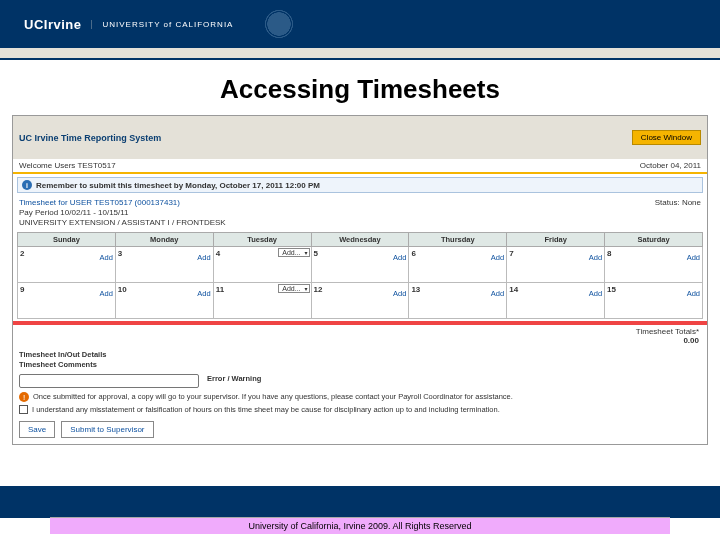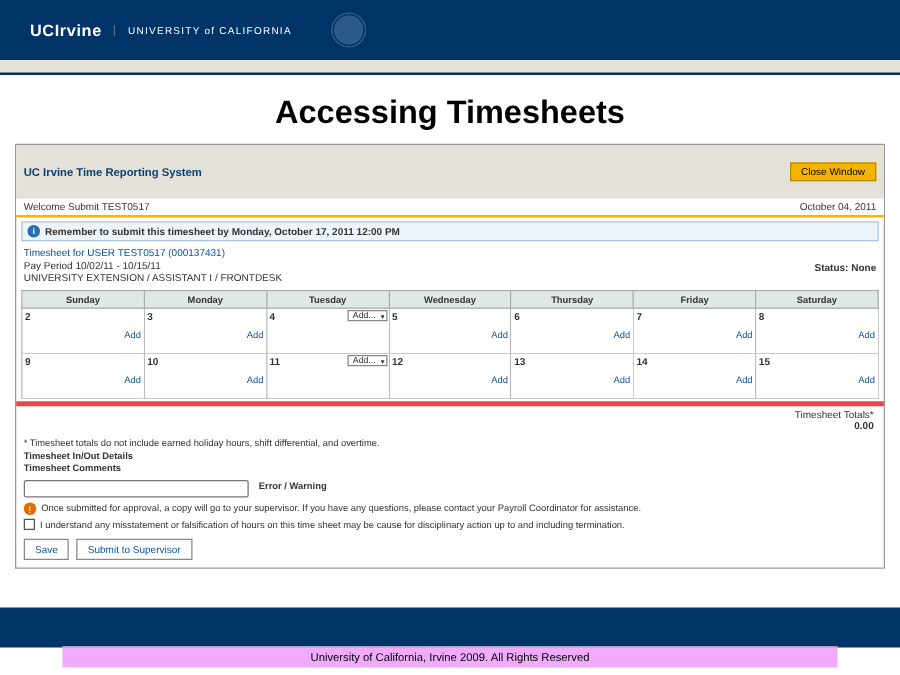--- a/index.html
+++ b/index.html
@@ -21,28 +21,28 @@
   .trs-title { color:#0b3f72; font-weight:bold; font-size:9px; }
   .close-btn { margin-left:auto; background:#f5b400; color:#000; font-size:8px; padding:2px 8px; border:1px solid #b88900; }
   .welcome { display:flex; border-bottom:2px solid #f5b400; padding:2px 6px; background:#fff; font-size:8px; }
   .welcome .date { margin-left:auto; }
   .reminder { background:#eef4fb; border:1px solid #aac3de; margin:3px 4px; padding:2px 4px; display:flex; align-items:center; gap:4px; font-size:8px; font-weight:bold; color:#333; }
   .info-icon { width:10px; height:10px; background:#2a6db3; color:#fff; border-radius:50%; display:inline-flex; align-items:center; justify-content:center; font-size:7px; }
 
   .meta { padding:2px 6px; font-size:8px; display:flex; }
   .meta-left a { color:#0b4f9e; text-decoration:none; }
   .meta-left div { margin-bottom:1px; }
-  .status { margin-left:auto; font-weight:bold;margin-top:12px; }
+  .status { margin-left:auto; font-weight:normal; }
 
   table.cal { width:calc(100% - 8px); margin:2px 4px; border-collapse:collapse; table-layout:fixed; }
   table.cal th { background:#dfe8e5; font-size:7.5px; font-weight:bold; border:1px solid #aaa; padding:2px; }
   table.cal td { border:1px solid #bbb; height:36px; vertical-align:top; font-size:8px; padding:2px; position:relative; background:#fff; }
   td.highlight { background:#f4fbe9; }
   .daynum { font-weight:bold; font-size:8px; }
-  .addlink { position:absolute; top:16px; right:2px; color:#0b4f9e; font-size:7.5px; cursor:pointer; }
+  .addlink { position:absolute; top:6px; right:2px; color:#0b4f9e; font-size:7.5px; cursor:pointer; }
   .add-sel { position:absolute; top:1px; right:1px; font-size:7px; border:1px solid #888; padding:0 8px 0 3px; background:#fff; }
   .add-sel::after { content:"▾"; position:absolute; right:1px; font-size:6px; }
 
   .totals { text-align:right; font-size:8px; padding:2px 8px; border-top:4px solid #ef4444; }
   .totals .val { font-weight:bold; }
 
   .notes { padding:2px 6px; font-size:7.5px; }
   .notes .line { margin:1px 0; }
   .detail-row { padding:2px 6px; display:flex; gap:8px; align-items:flex-start; }
   .detail-row select { font-size:7.5px; width:180px; height:14px; }
@@ -71,21 +71,21 @@
 <h1 class="slide-title">Accessing Timesheets</h1>
 
 <div class="trs">
 
   <div class="trs-header">
     <span class="trs-title">UC Irvine Time Reporting System</span>
     <span class="close-btn">Close Window</span>
   </div>
 
   <div class="welcome">
-    <span>Welcome Submit TEST0517</span>
+    <span>Welcome Users TEST0517</span>
     <span class="date">October 04, 2011</span>
   </div>
 
   <div class="reminder">
     <span class="info-icon">i</span>
     <span>Remember to submit this timesheet by Monday, October 17, 2011 12:00 PM</span>
   </div>
 
   <div class="meta">
     <div class="meta-left">
@@ -132,21 +132,20 @@
         </tr>
     </tbody>
   </table>
 
   <div class="totals">
     <span>Timesheet Totals*</span><br>
     <span class="val">0.00</span>
   </div>
 
   <div class="notes">
-    <div class="line">* Timesheet totals do not include earned holiday hours, shift differential, and overtime.</div>
     <div class="line" style="font-weight:bold">Timesheet In/Out Details</div>
     <div class="line" style="font-weight:bold">Timesheet Comments</div>
   </div>
 
   <div class="detail-row">
     <select size="2"></select>
     <span class="errhead">Error / Warning</span>
   </div>
 
   <div class="disclaimer">

